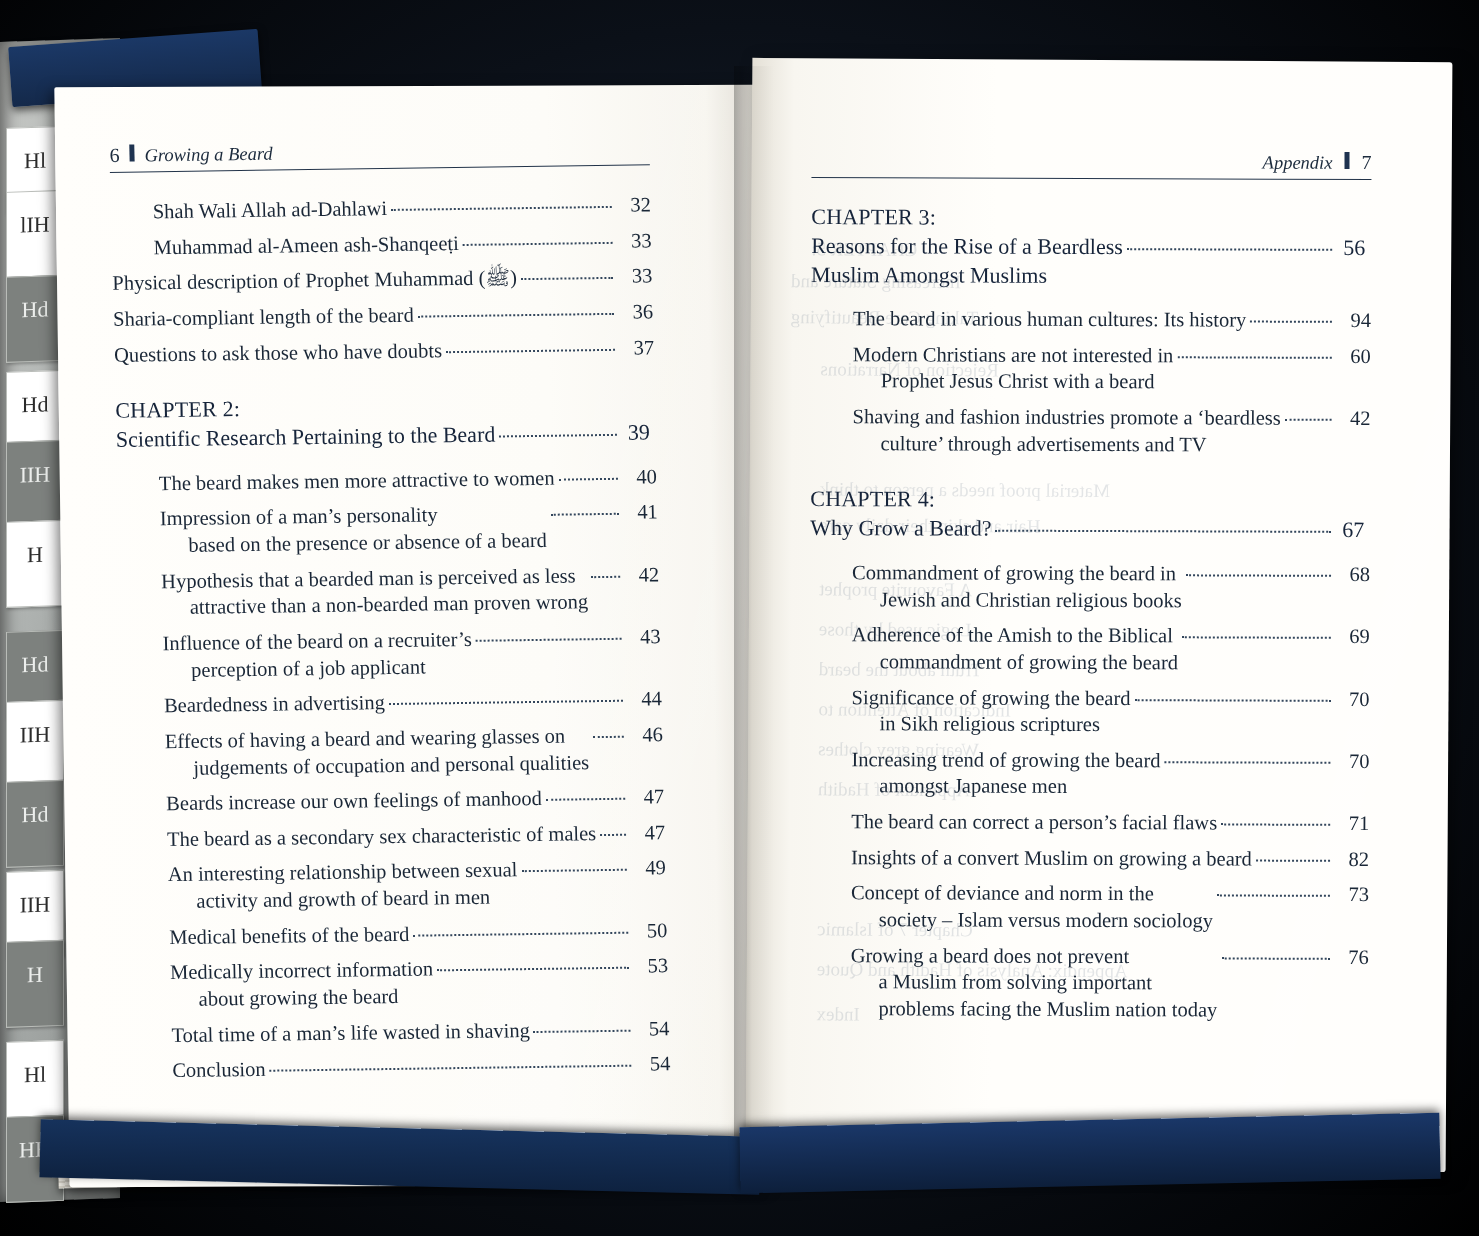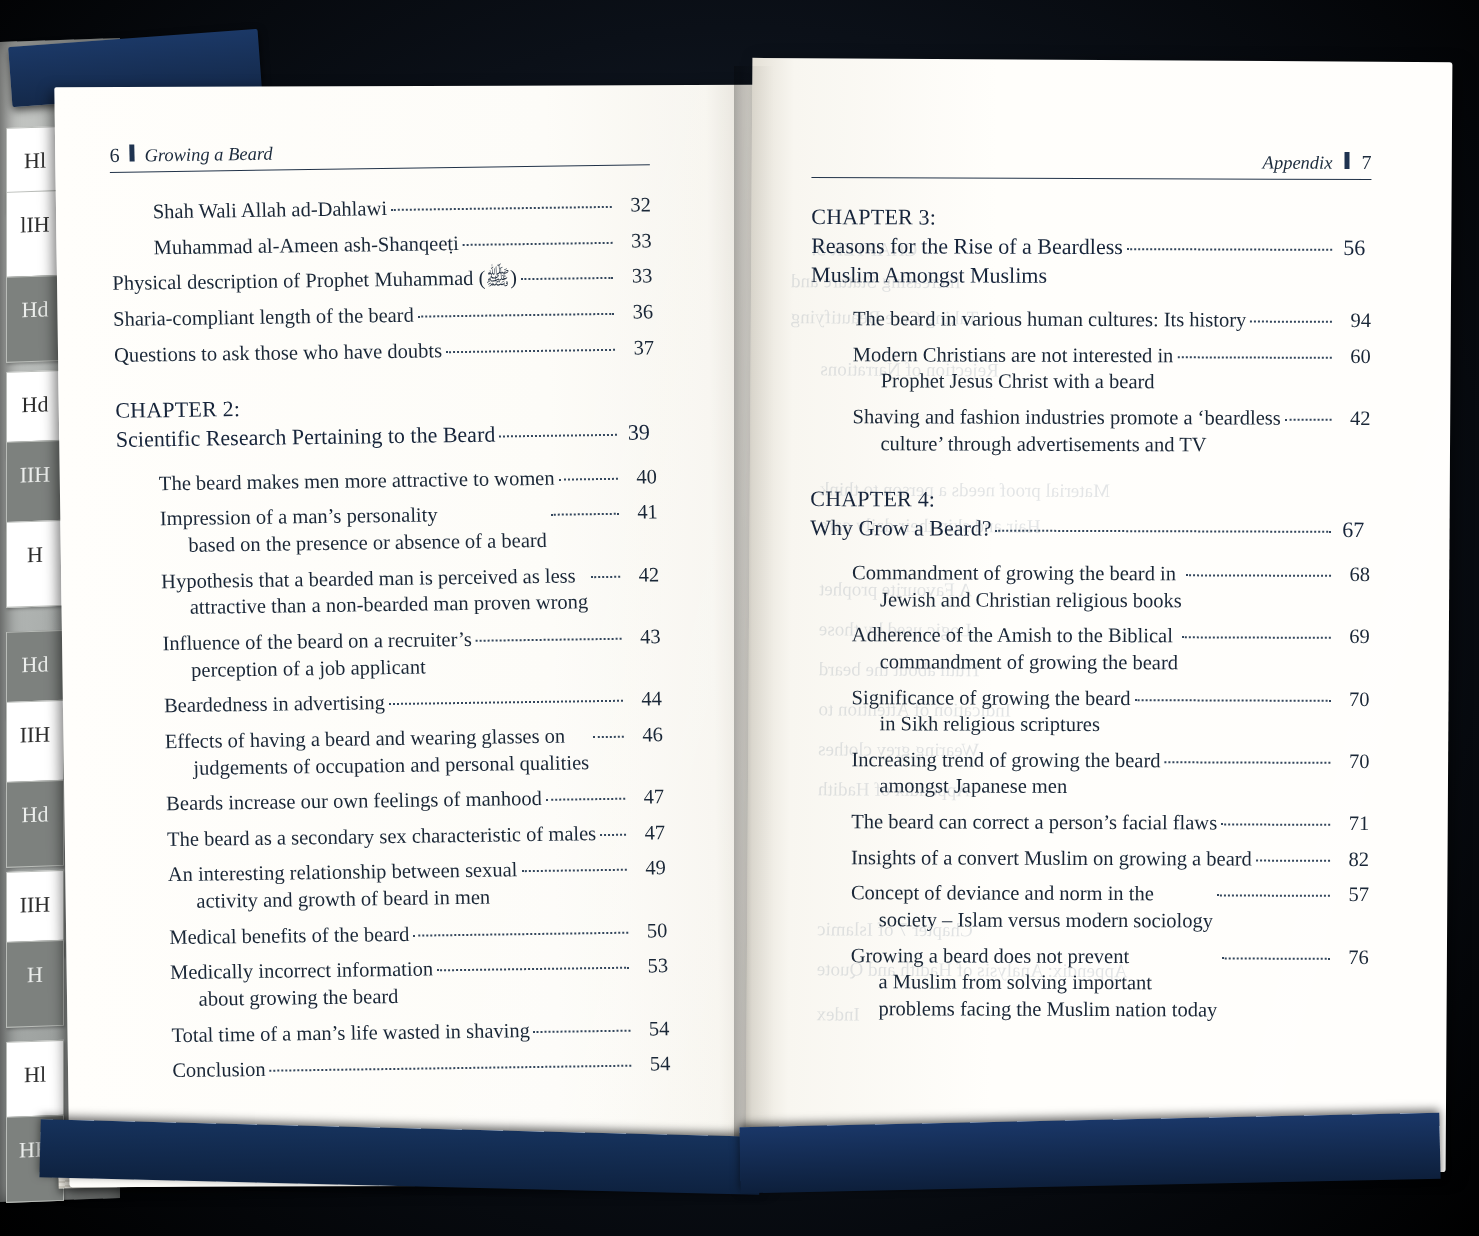--- a/index.html
+++ b/index.html
@@ -545,21 +545,21 @@
       <span class="label">Insights of a convert Muslim on growing a beard</span>
       <span class="dots"></span>
       <span class="pg">82</span>
     </div>
     <div class="toc-entry lvl2 two-line">
       <span class="label">
         <span>Concept of deviance and norm in the</span>
         <span class="wrap-indent">society – Islam versus modern sociology</span>
       </span>
       <span class="dots"></span>
-      <span class="pg">57</span>
+      <span class="pg">73</span>
     </div>
     <div class="toc-entry lvl2 two-line">
       <span class="label">
         <span>Growing a beard does not prevent</span>
         <span class="wrap-indent">a Muslim from solving important</span>
         <span class="wrap-indent">problems facing the Muslim nation today</span>
       </span>
       <span class="dots"></span>
       <span class="pg">76</span>
     </div>

